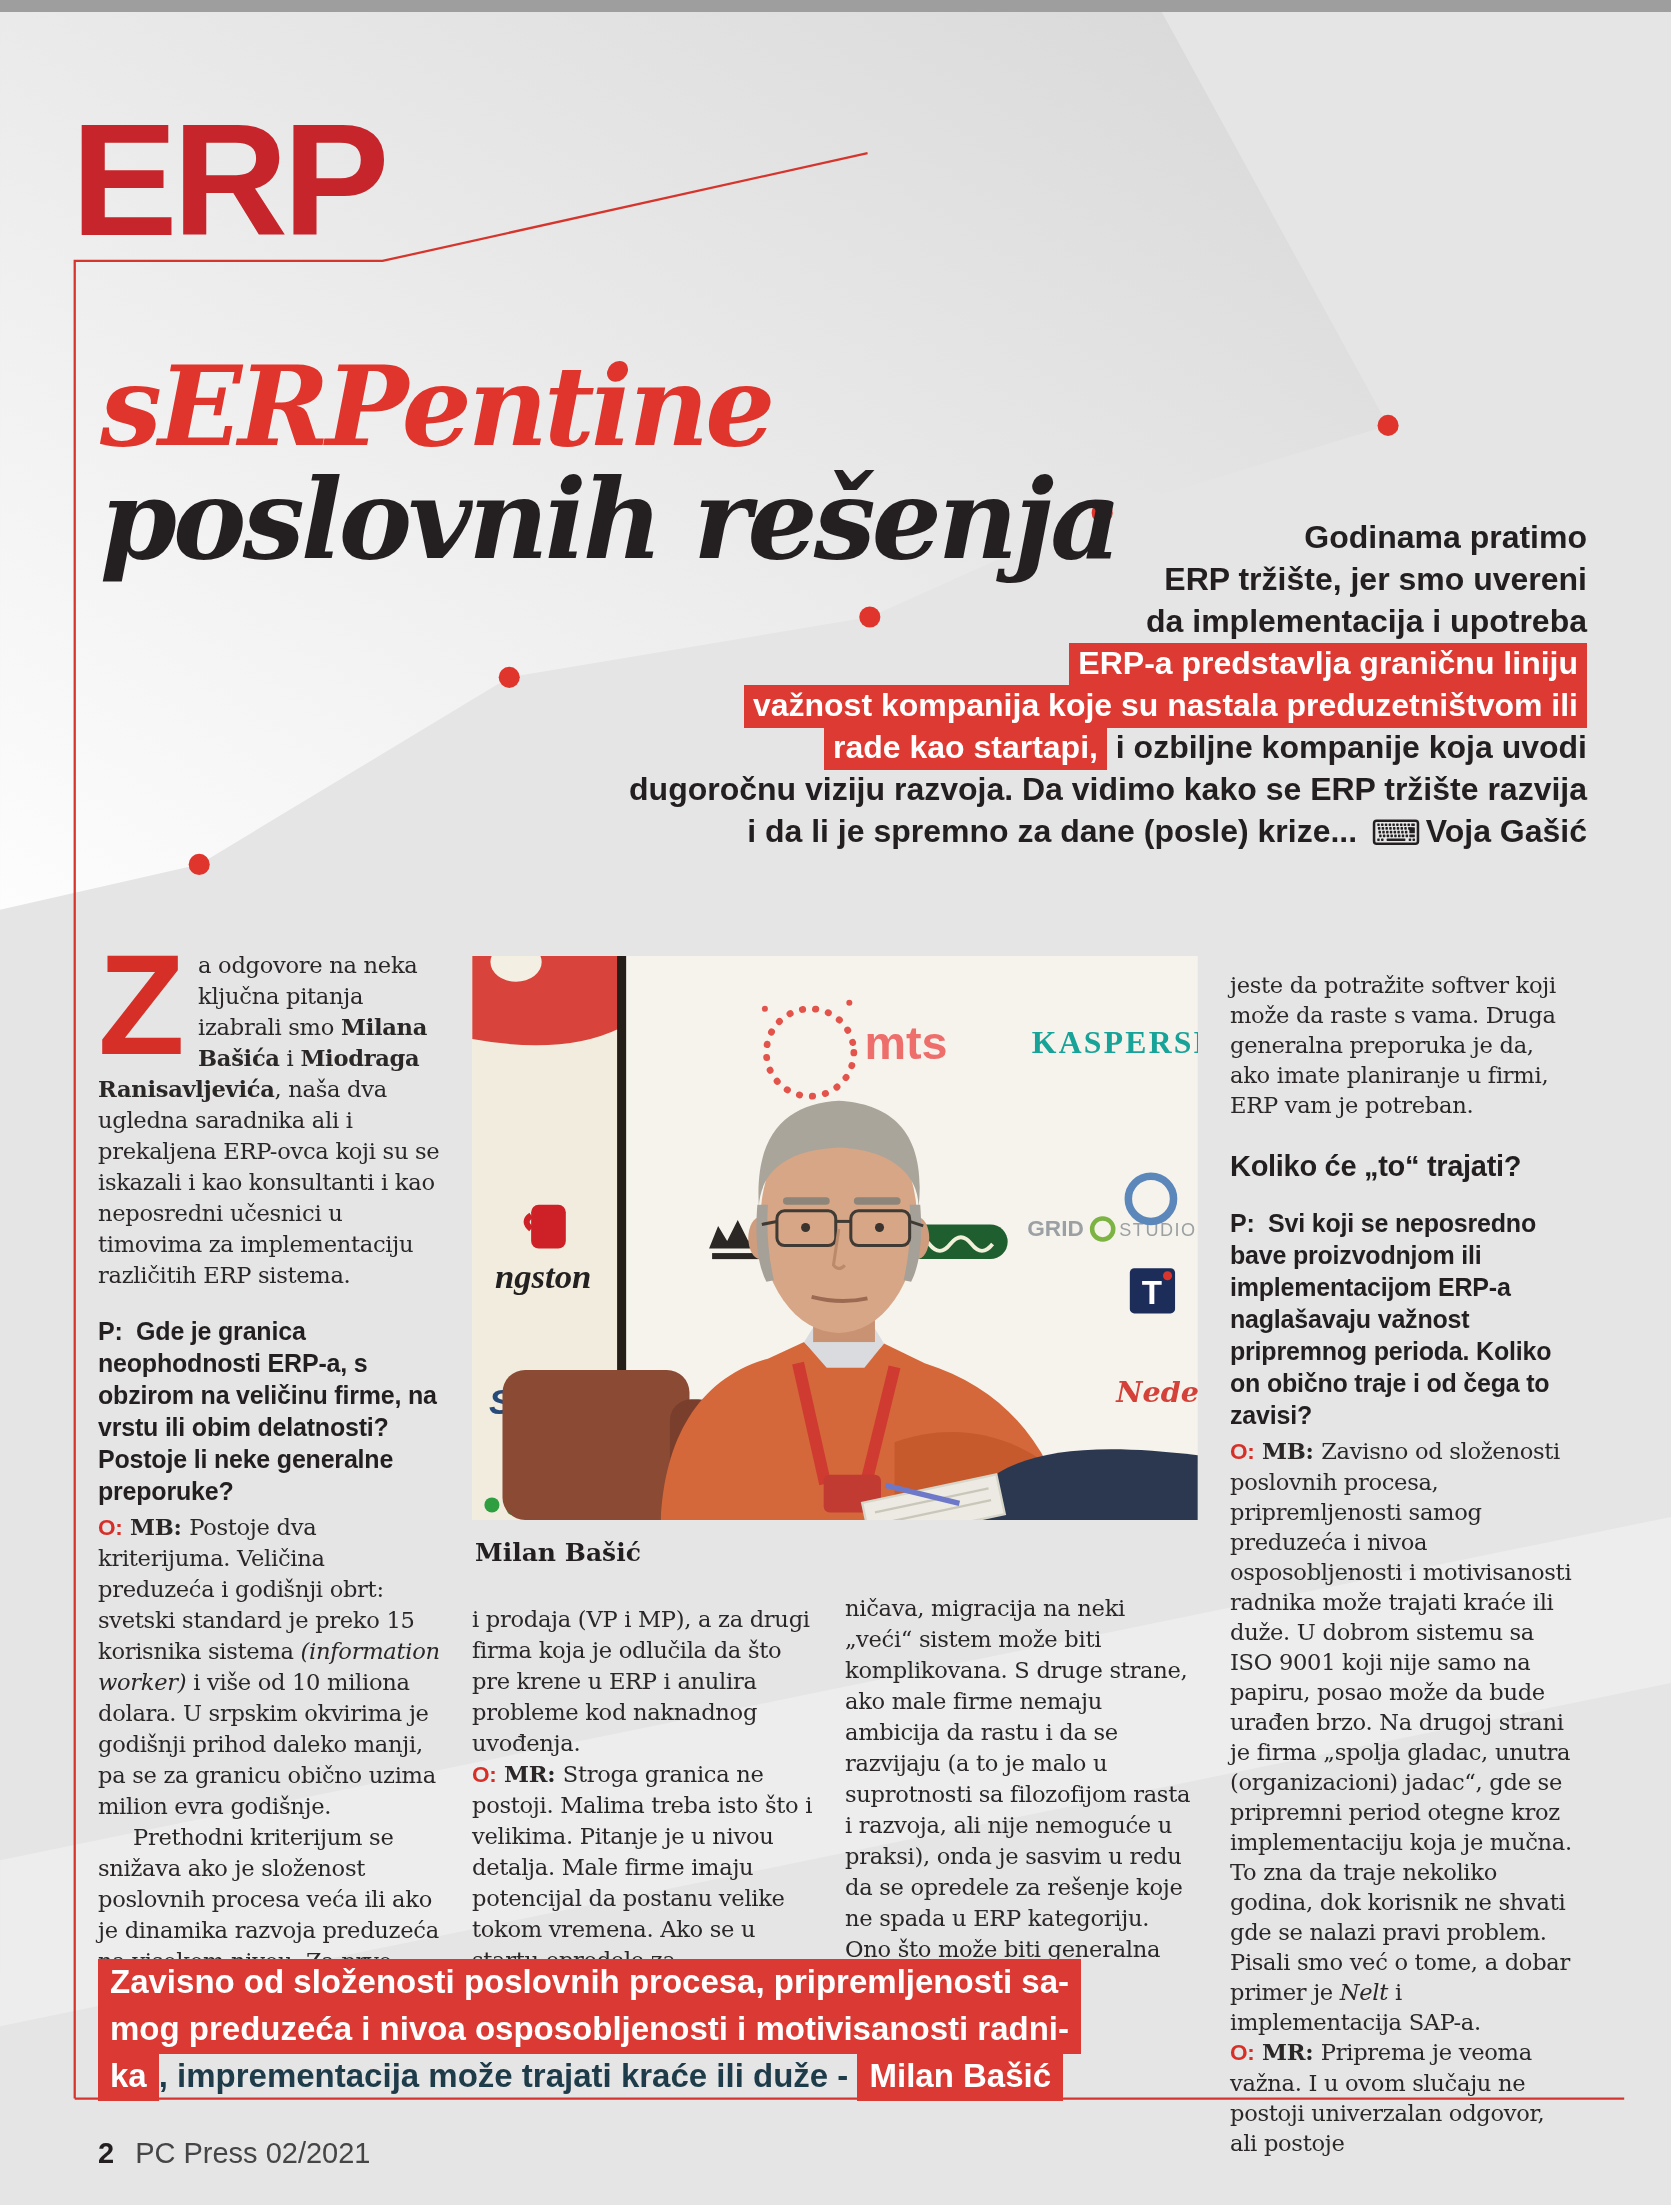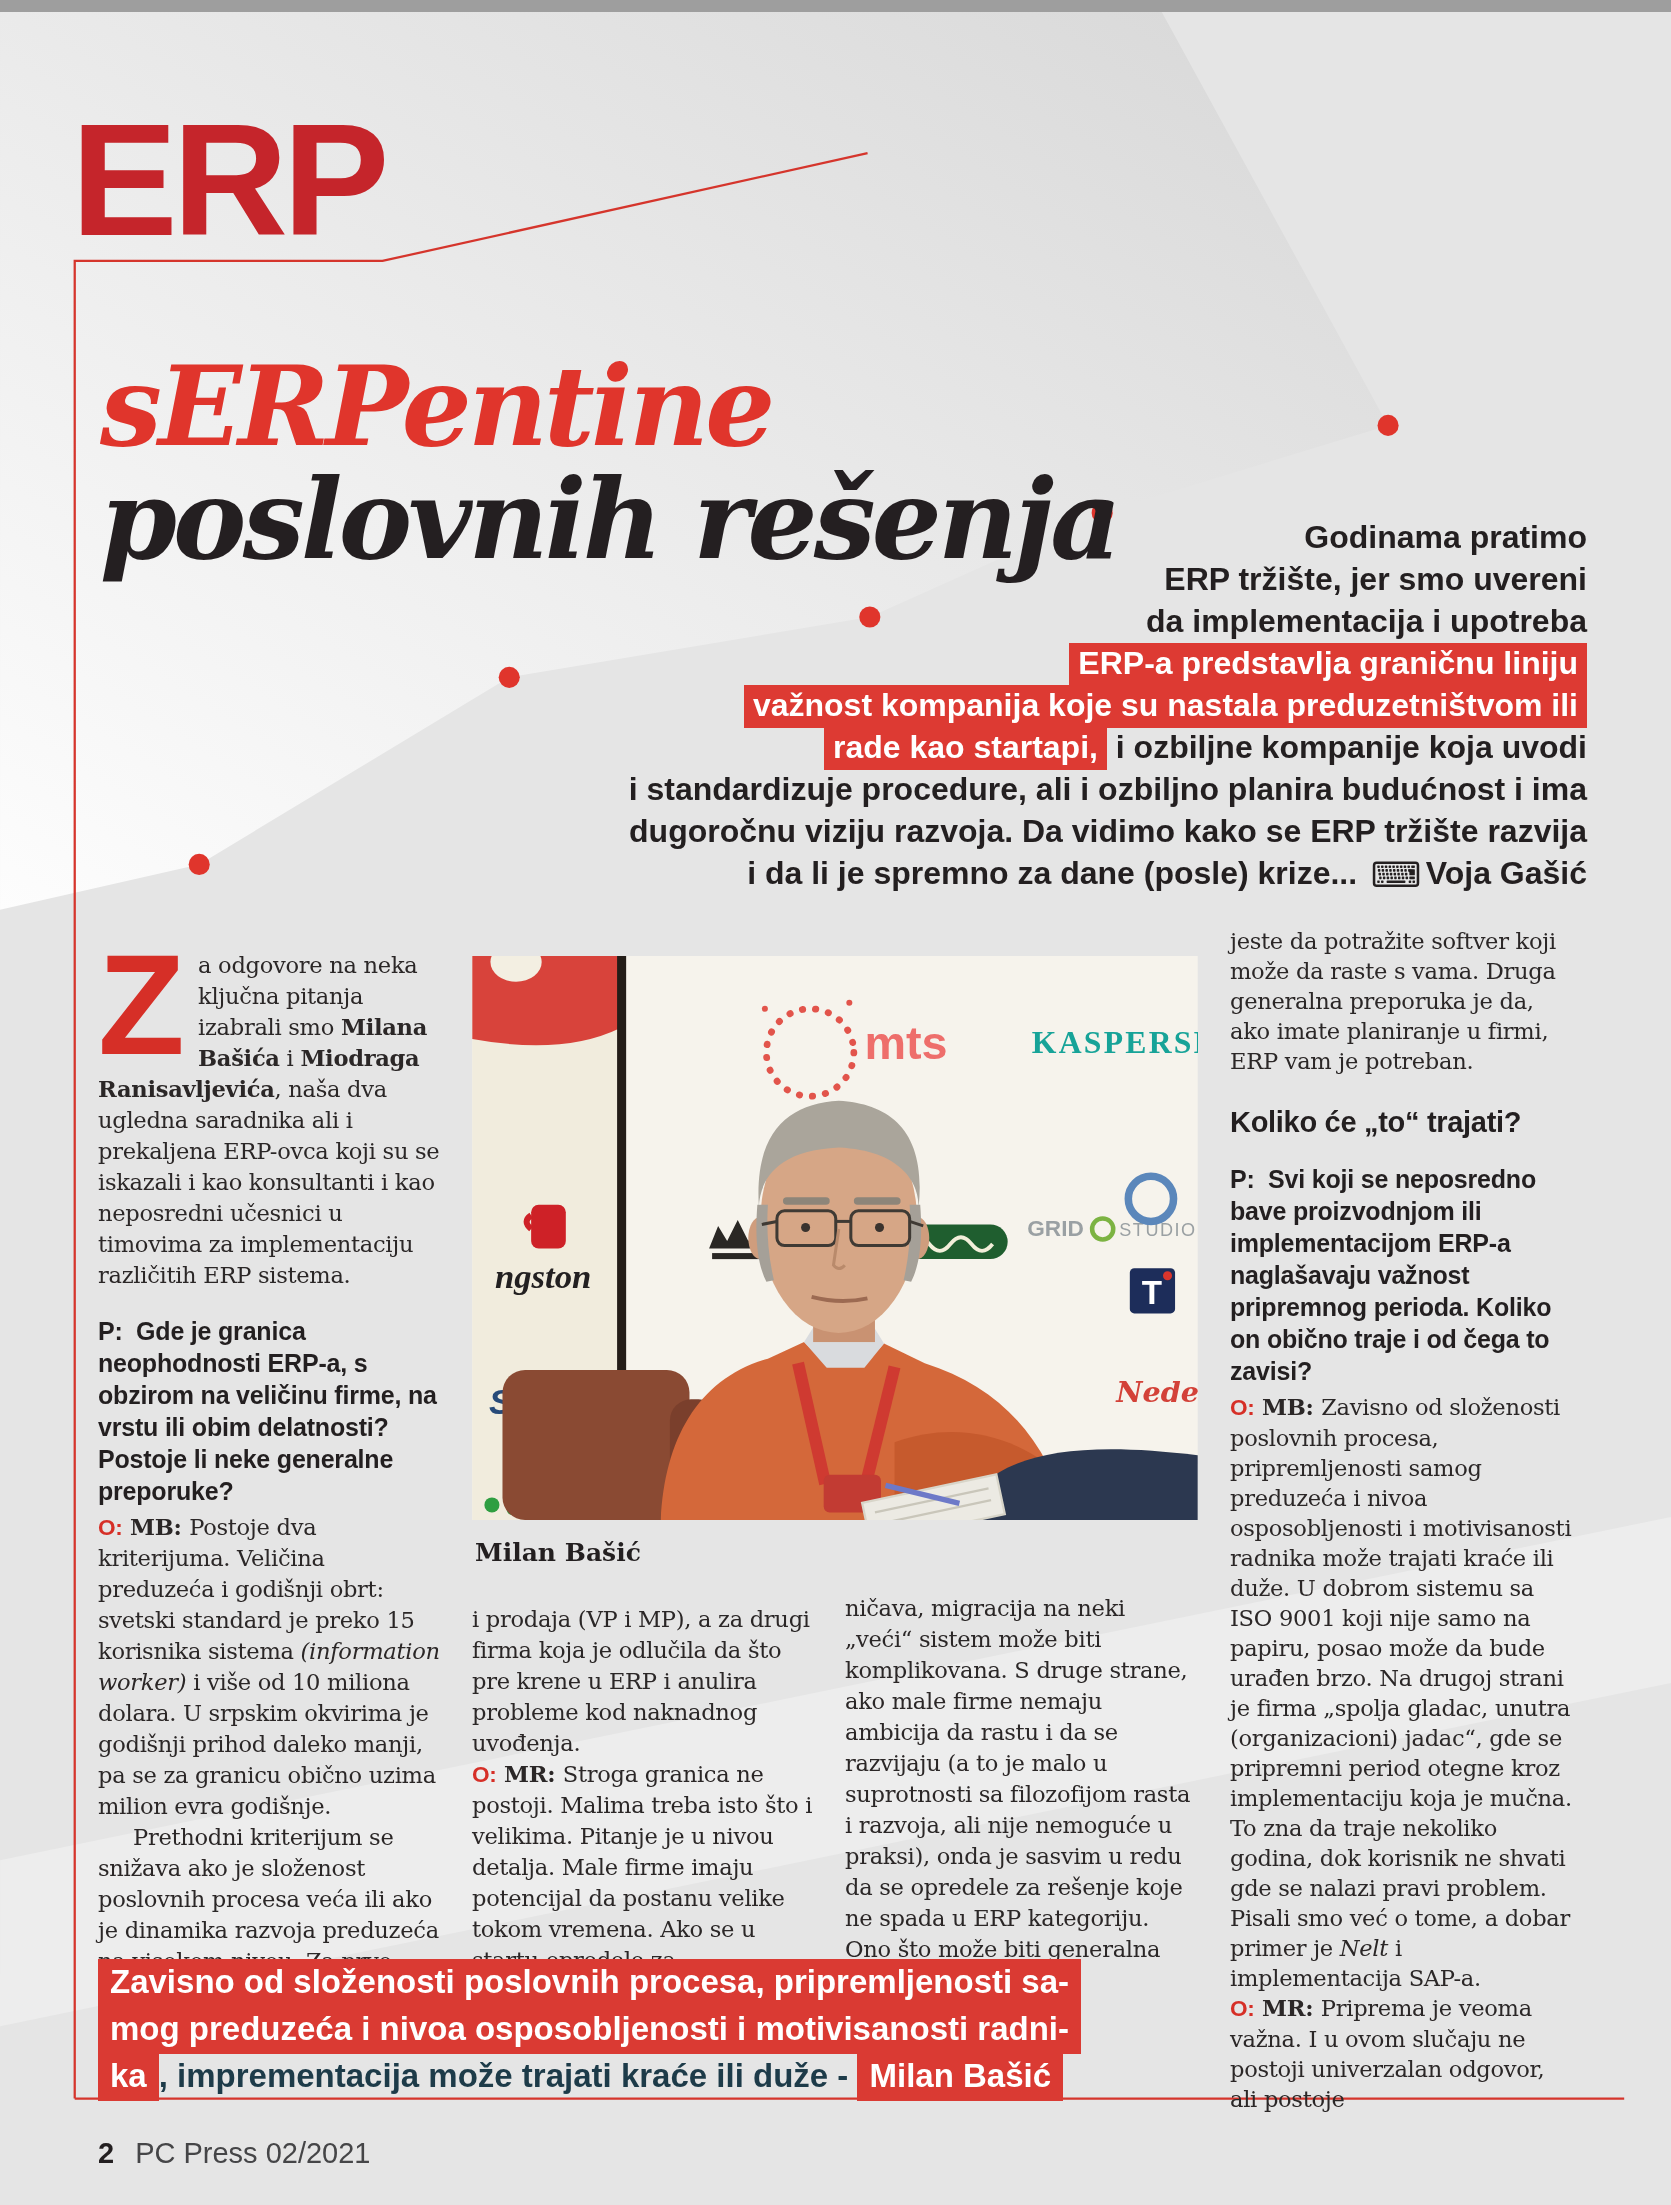--- a/index.html
+++ b/index.html
@@ -34,21 +34,21 @@
   .col .b{font-weight:700;}
   .col .i{font-style:italic;}
   .col .o{font-family:"Liberation Sans","DejaVu Sans",sans-serif;font-weight:800;color:#d62f27;}
   .q{font-family:"Liberation Sans","DejaVu Sans",sans-serif;font-weight:700;
      font-size:25px;line-height:32px;letter-spacing:-0.2px;color:#231f20;margin-top:24px;margin-bottom:4.5px;}
   .subhead{font-family:"Liberation Sans","DejaVu Sans",sans-serif;font-weight:700;
      font-size:29px;line-height:33px;color:#231f20;margin-top:30px;margin-bottom:6px;}
   .col1{left:98px;top:938px;}
   .col2{left:472px;top:1592px;}
   .col3{left:845px;top:1581px;}
-  .col4{left:1230px;top:914px;width:347px;line-height:30px;}
+  .col4{left:1230px;top:958px;width:347px;line-height:30px;}
   .dropcap{float:left;font-family:"Liberation Sans","DejaVu Sans",sans-serif;
      font-weight:800;font-size:142px;line-height:97px;color:#d62f27;margin:6px 13.6px 4.5px 0;}
 
   
   .photo{position:absolute;left:472px;top:944px;z-index:2;width:726px;height:564px;display:block;}
   .caption{position:absolute;left:475px;top:1526px;z-index:3;font-weight:700;font-size:25px;color:#231f20;}
 
   
   .banner{position:absolute;left:98px;top:1946px;z-index:4;
           font-family:"Liberation Sans","DejaVu Sans",sans-serif;font-weight:700;
@@ -98,21 +98,20 @@
     <div class="t2">poslovnih rešenja</div>
   </div>
 
   <div class="intro">
     <div class="iline"><span>Godinama pratimo</span></div>
     <div class="iline"><span>ERP tržište, jer smo uvereni</span></div>
     <div class="iline"><span>da implementacija i upotreba</span></div>
     <div class="iline"><span class="hl">ERP-a predstavlja graničnu liniju</span></div>
     <div class="iline"><span class="hl">važnost kompanija koje su nastala preduzetništvom ili</span></div>
     <div class="iline"><span class="hl">rade kao startapi,</span><span> i ozbiljne kompanije koja uvodi</span></div>
-    <div class="iline"><span>i standardizuje procedure, ali i ozbiljno planira budućnost i ima</span></div>
     <div class="iline"><span>dugoročnu viziju razvoja. Da vidimo kako se ERP tržište razvija</span></div>
     <div class="iline">
       <span>i da li je spremno za dane (posle) krize...</span><span class="kb">⌨</span><span class="au">Voja Gašić</span>
     </div>
   </div>
 
   <div class="col col1">
     <div class="para">
       <span class="dropcap">Z</span><span><span>a odgovore na neka ključna pitanja izabrali smo </span><span class="b">Milana Bašića</span><span> i </span><span class="b">Miodraga Ranisavljevića</span><span>, naša dva ugledna saradnika ali i prekaljena ERP-ovca koji su se iskazali i kao konsultanti i kao neposredni učesnici u timovima za implementaciju različitih ERP sistema.</span></span>
     </div>

